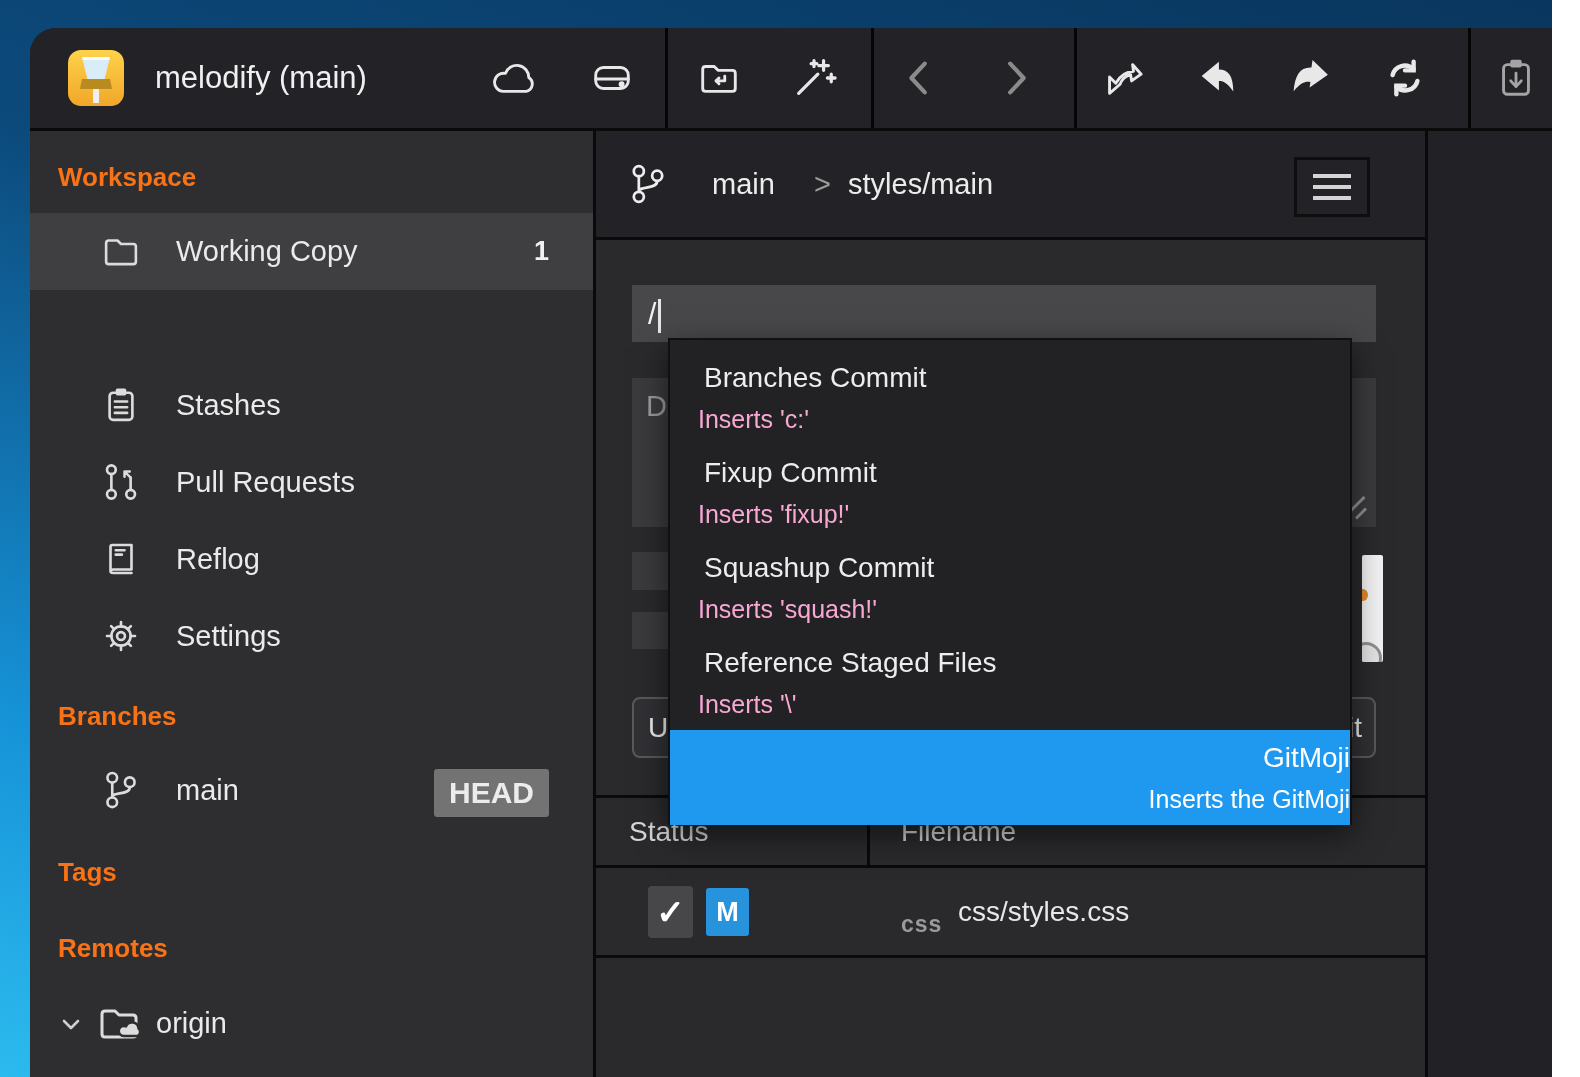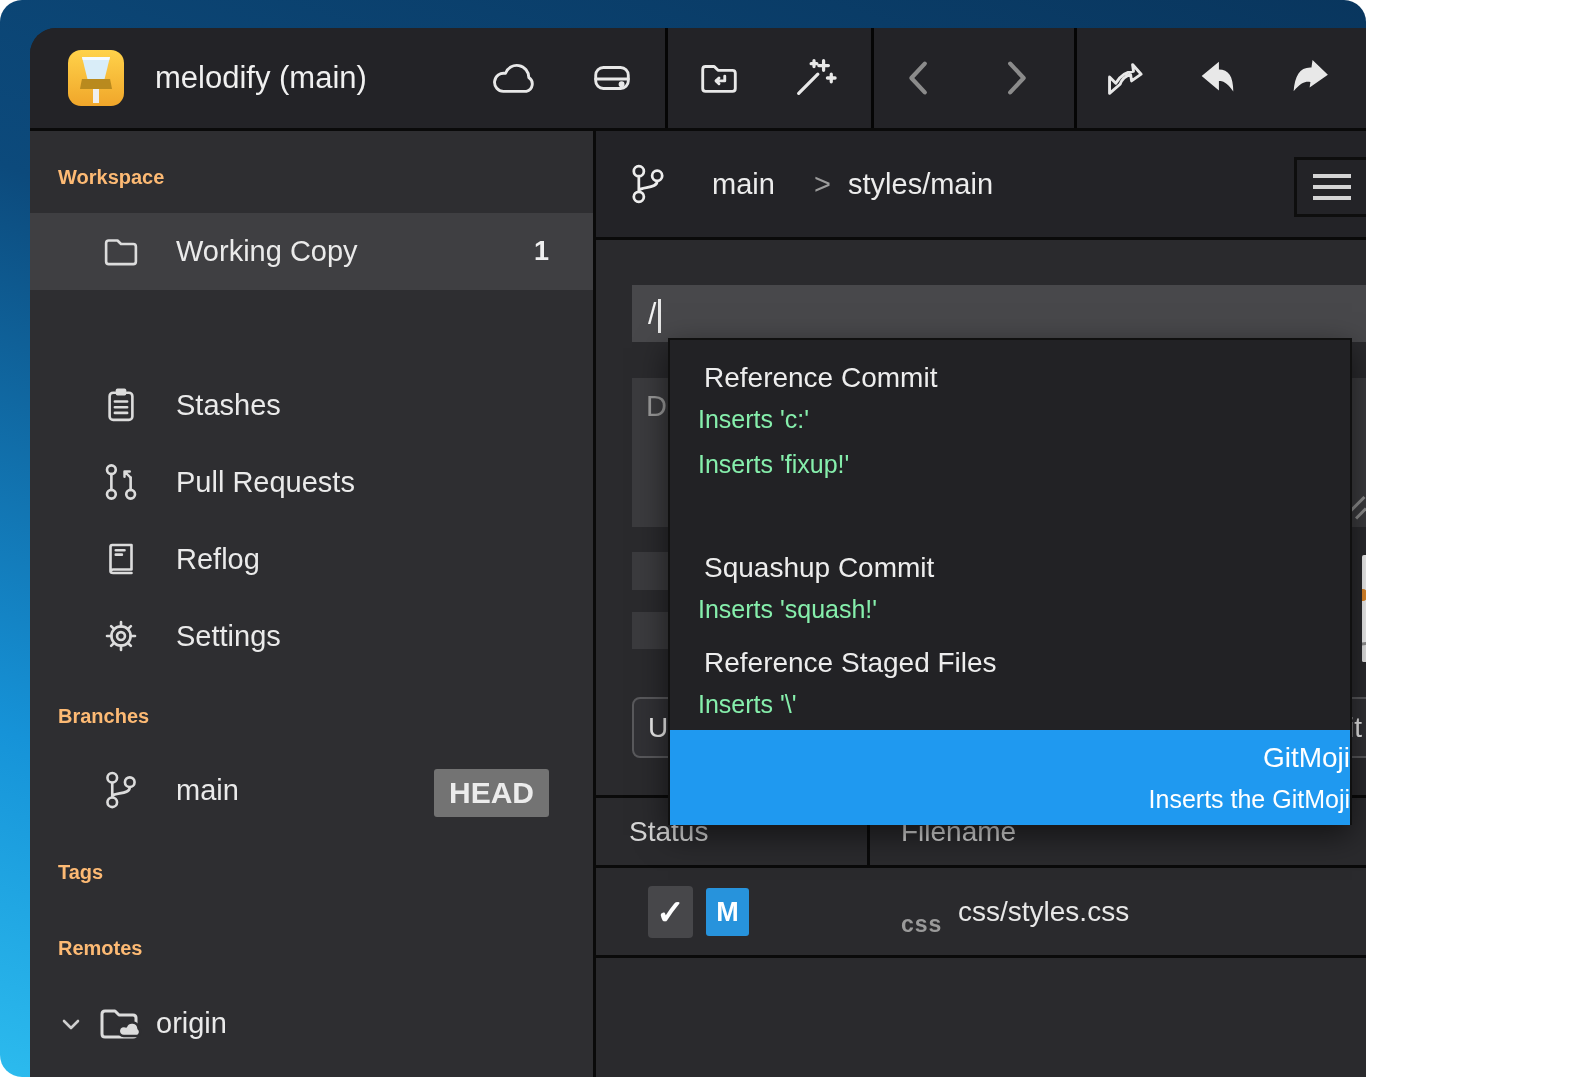--- a/index.html
+++ b/index.html
@@ -1,18 +1,18 @@
 <!DOCTYPE html>
 <html><head>
 <meta charset="utf-8">
 <style>
   html,body{margin:0;padding:0;width:1580px;height:1077px;overflow:hidden;
     font-family:"Liberation Sans",sans-serif;}
-  #app{position:relative;width:1366px;height:1077px;
-    background:linear-gradient(200deg,#09365e 0%,#0c4a7c 42%,#1693d8 78%,#2cbbee 100%);border-radius:22px;}
+  #app{position:relative;width:1552px;height:1077px;
+    background:linear-gradient(200deg,#09365e 0%,#0c4a7c 42%,#1693d8 78%,#2cbbee 100%);}
   .window{position:absolute;left:30px;top:28px;right:0;bottom:0;
     background:#242428;border-top-left-radius:26px;overflow:hidden;}
   
   .titlebar{position:absolute;left:0;top:0;right:0;height:100px;background:#232327;}
   .titlebar-line{position:absolute;left:0;top:100px;right:0;height:3px;background:#0a0a0a;}
   .appicon{position:absolute;left:38px;top:22px;width:56px;height:56px;border-radius:13px;
     background:linear-gradient(180deg,#ffd24a,#f0a62a);overflow:hidden;}
   .appicon .cone{position:absolute;left:14px;top:7px;width:28px;height:22px;background:#d9edf8;
     clip-path:polygon(0 0,100% 0,78% 100%,22% 100%);border-top:3px solid #f5fbff;}
   .appicon .band{position:absolute;left:12px;top:29px;width:32px;height:10px;background:#b98a1e;
@@ -21,22 +21,22 @@
   .wtitle{position:absolute;left:125px;top:0;height:100px;line-height:100px;
     color:#f0f0f0;font-size:31px;}
   .tsep{position:absolute;top:0;width:3px;height:100px;background:#050505;}
   .tbtn{position:absolute;top:27px;width:46px;height:46px;color:#e8e8e8;}
   .tbtn svg{width:46px;height:46px;}
   .dimicon{color:#8b8b8b;}
   .grayicon{color:#a4a4a4;}
   
   .sidebar{position:absolute;left:0;top:103px;width:563px;bottom:0;background:#2e2e31;}
   .sidebar-div{position:absolute;left:563px;top:103px;width:3px;bottom:0;background:#0a0a0a;}
-  .shead{position:absolute;left:28px;height:50px;line-height:50px;color:#fdba74;
-    font-weight:bold;font-size:20px;}
+  .shead{position:absolute;left:28px;height:50px;line-height:50px;color:#f97316;
+    font-weight:bold;font-size:26px;}
   .srow{position:absolute;left:0;width:100%;height:77px;}
   .srow.sel{background:#3f3f42;}
   .sicon{position:absolute;left:70px;top:17px;width:42px;height:42px;color:#dcdcdc;}
   .sicon svg{width:42px;height:42px;}
   .slabel{position:absolute;left:128px;top:0;height:77px;line-height:77px;
     color:#eaeaea;font-size:29px;margin-left:18px;}
   .sbadge{position:absolute;right:44px;top:0;height:77px;line-height:77px;
     color:#f0f0f0;font-size:27px;font-weight:bold;}
   .headtag{position:absolute;right:44px;top:17px;background:#737373;color:#ececec;
     font-size:30px;font-weight:bold;padding:7px 15px;border-radius:3px;}
@@ -99,21 +99,21 @@
   .ftype{position:absolute;left:305px;top:0;height:87px;line-height:87px;color:#9a9a9a;
     font-size:23px;font-weight:bold;letter-spacing:1px;margin-top:13px;}
   .fname{position:absolute;left:362px;top:0;height:87px;line-height:87px;color:#e8e8e8;
     font-size:28px;}
   
   .dropdown{position:absolute;left:72px;top:207px;width:684px;height:487px;background:#222225;
     border:2px solid #101010;box-sizing:border-box;box-shadow:0 10px 30px rgba(0,0,0,.55);
     z-index:5;padding-top:10px;}
   .ditem{height:95px;}
   .ditem .t{padding-left:34px;color:#ededed;font-size:28px;line-height:44px;padding-top:6px;}
-  .ditem .s{padding-left:28px;color:#86efac;font-size:25px;line-height:38px;}
+  .ditem .s{padding-left:28px;color:#f9a8d4;font-size:25px;line-height:38px;}
   .ditem.sel{background:#1f99f0;}
   .ditem.sel .t,.ditem.sel .s{color:#ffffff;text-align:right;}
 </style>
 </head>
 <body>
 
 <div id="app">
   <div class="window">
 
     <header class="titlebar">
@@ -352,24 +352,25 @@
           <span>✓</span>
         </div>
         <div class="fmod">M</div>
         <span class="ftype">css</span>
         <span class="fname">css/styles.css</span>
       </div>
       <div class="hline" style="top:824px"></div>
 
       <div class="dropdown">
         <div class="ditem">
-          <div class="t">Reference Commit</div>
+          <div class="t">Branches Commit</div>
           <div class="s">Inserts 'c:'</div>
         </div>
         <div class="ditem">
+          <div class="t">Fixup Commit</div>
           <div class="s">Inserts 'fixup!'</div>
         </div>
         <div class="ditem">
           <div class="t">Squashup Commit</div>
           <div class="s">Inserts 'squash!'</div>
         </div>
         <div class="ditem">
           <div class="t">Reference Staged Files</div>
           <div class="s">Inserts '\'</div>
         </div>

